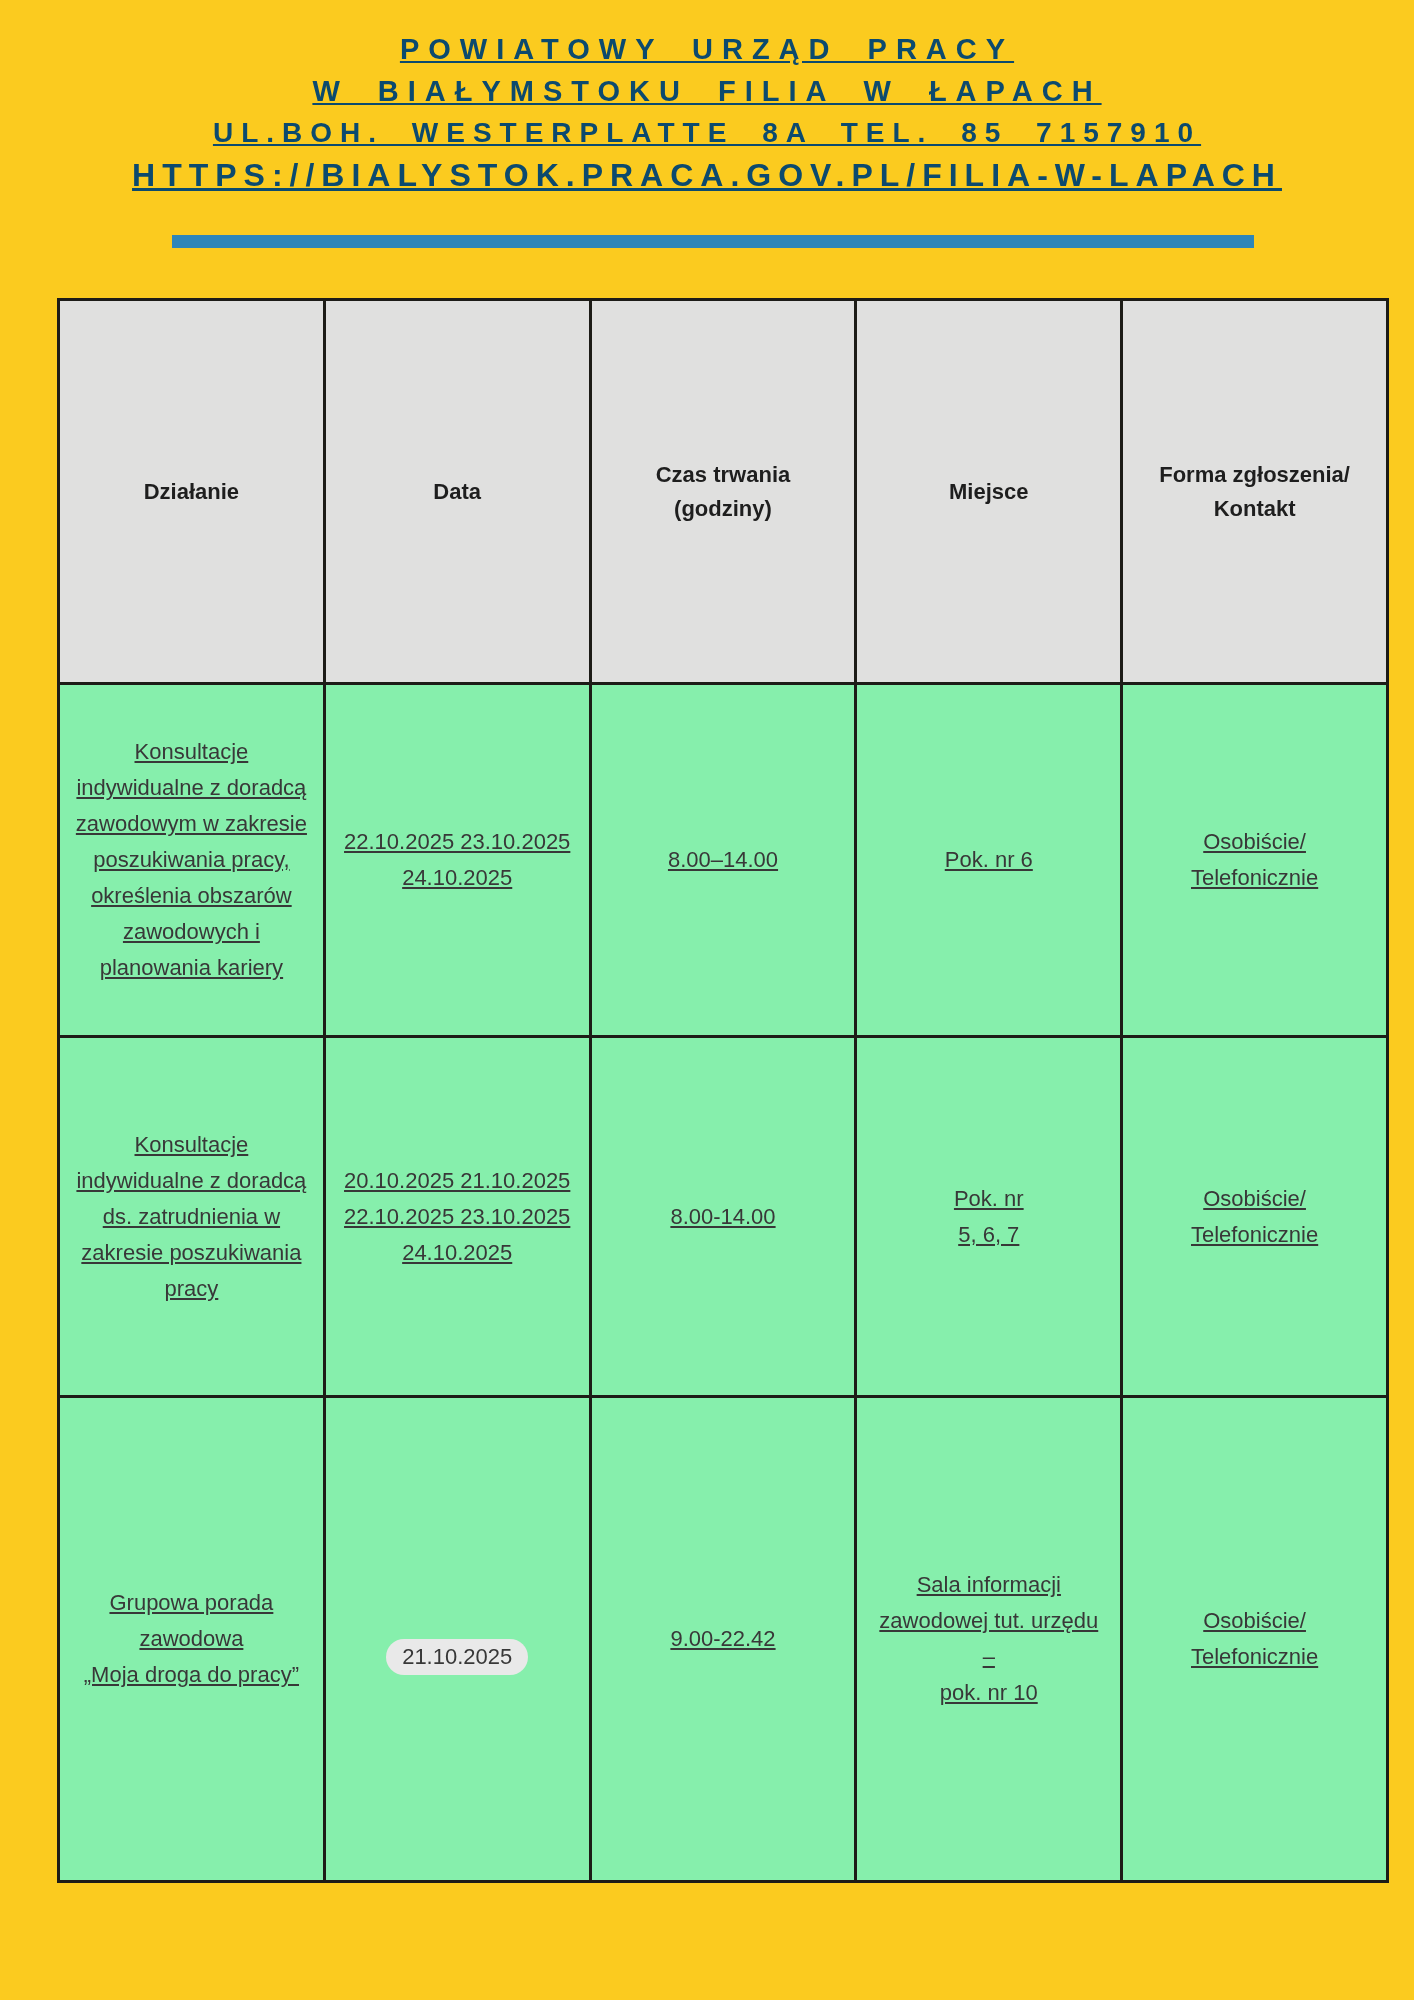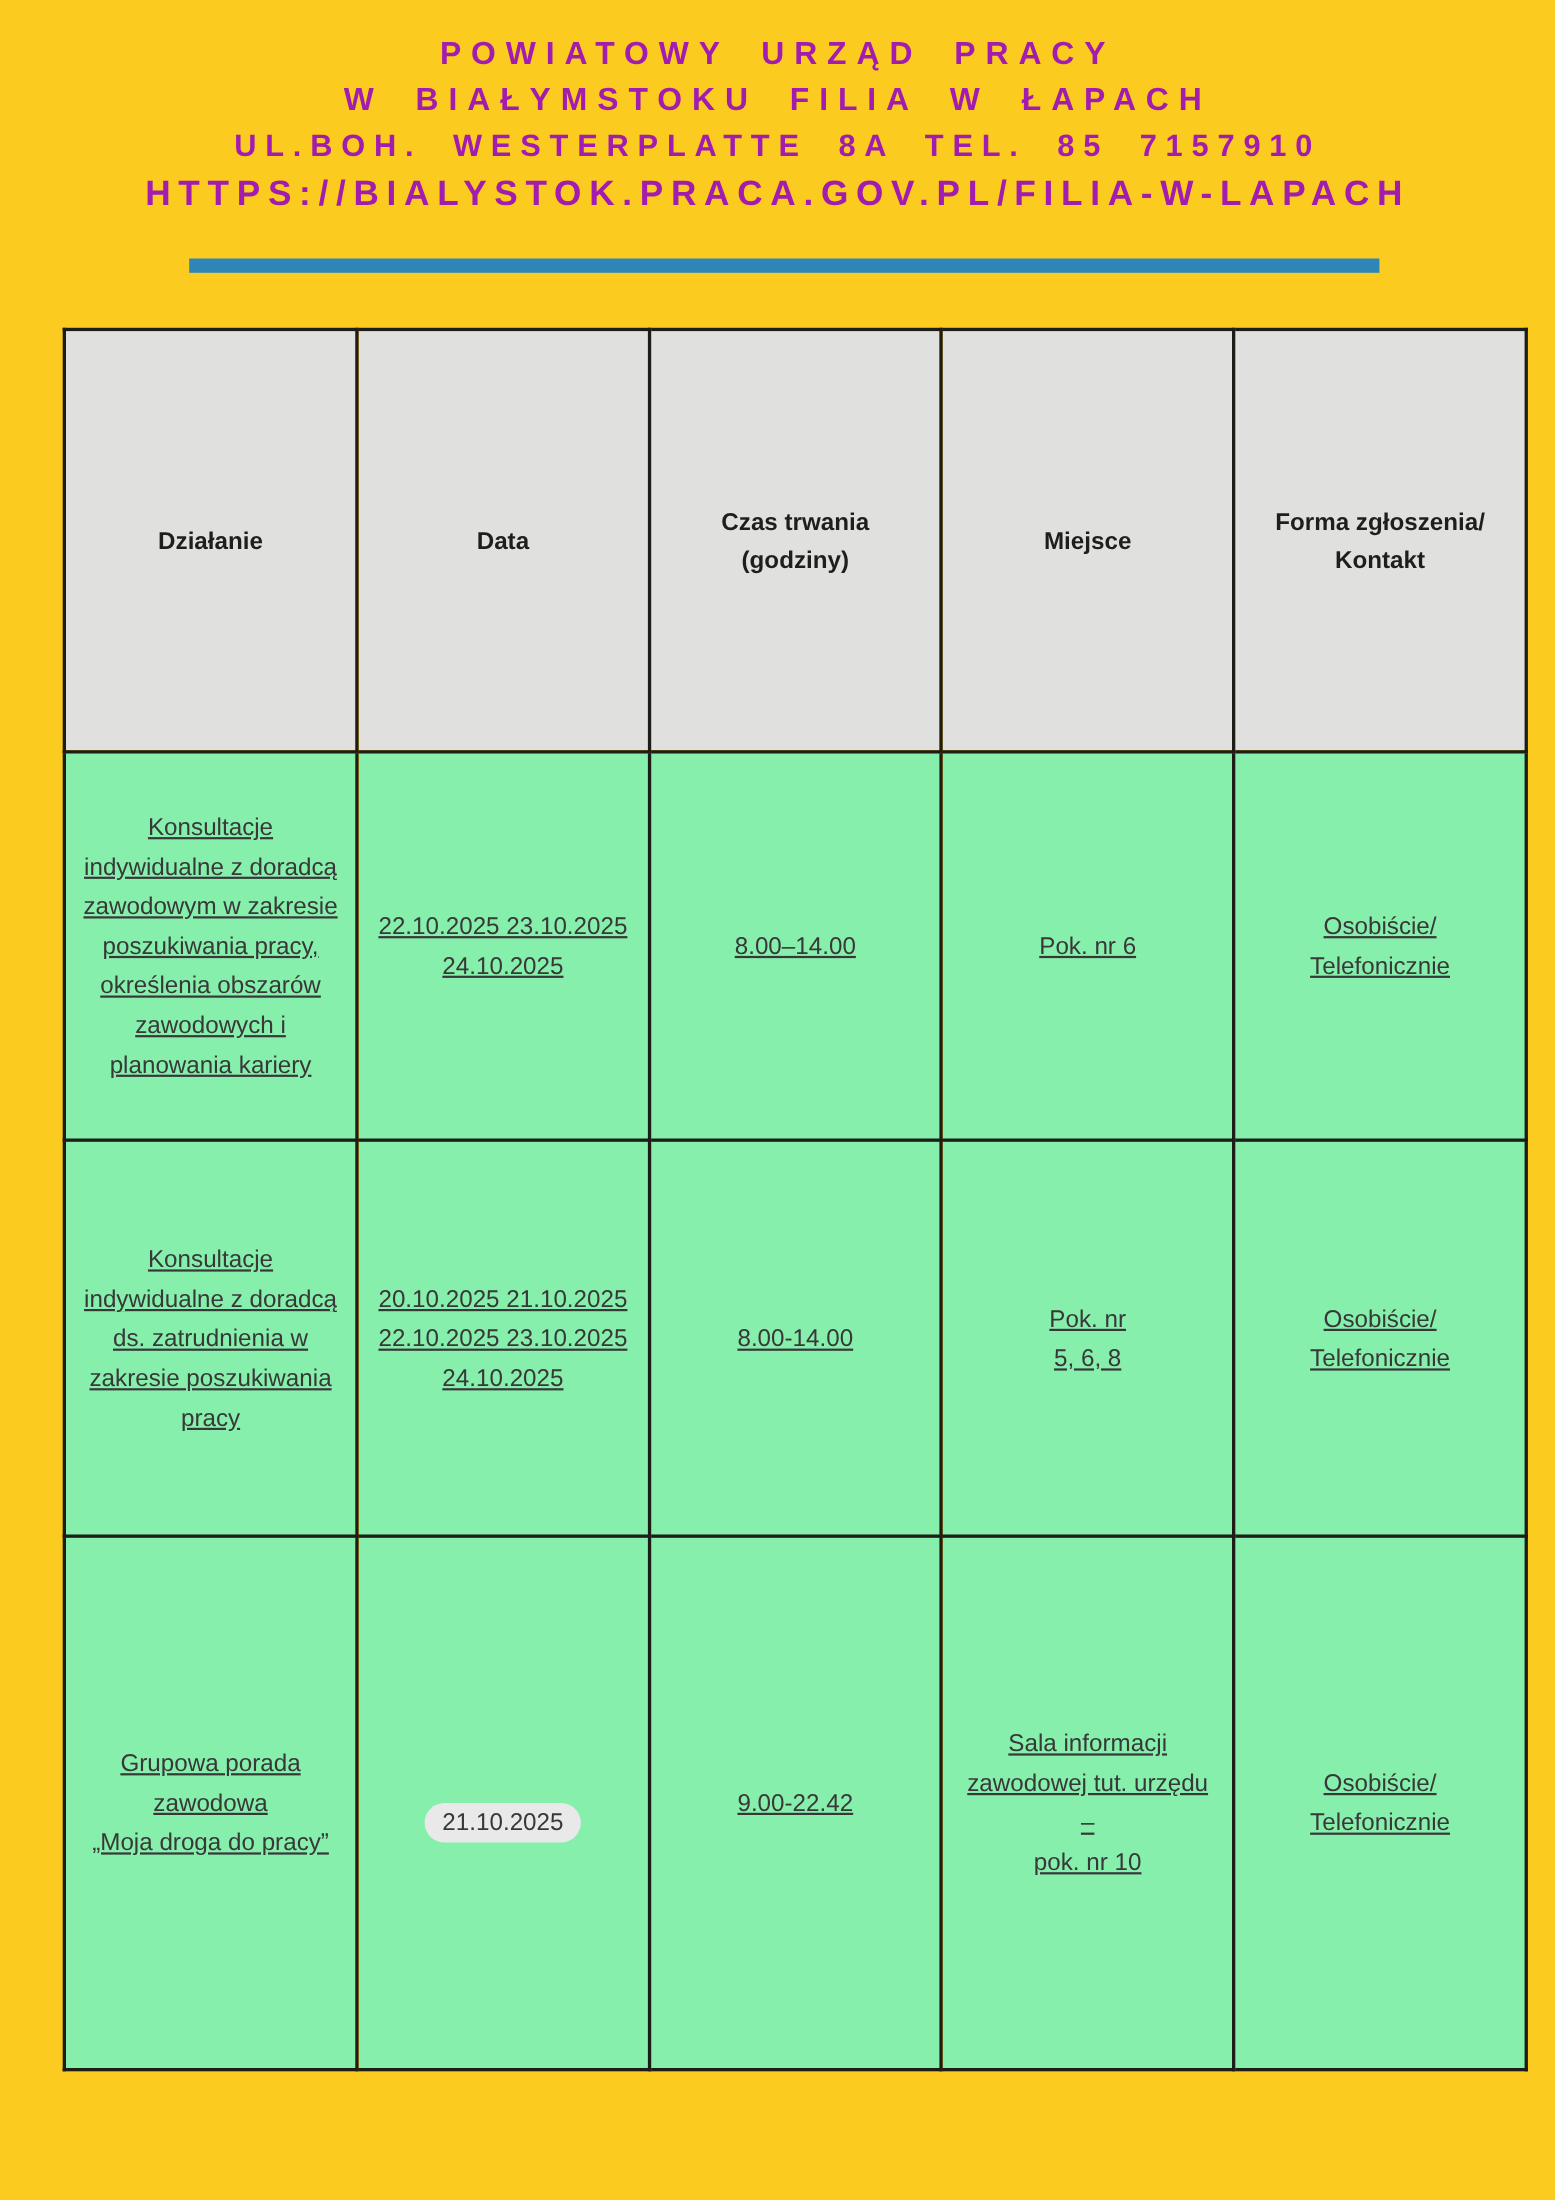--- a/index.html
+++ b/index.html
@@ -13,22 +13,23 @@
   }
   .page { position: absolute; inset: 0; }
 
   
   .masthead {
     position: absolute;
     top: 28px;
     left: 0;
     width: 100%;
     text-align: center;
-    color: #a21caf;
+    color: #0c4a6e;
     font-weight: bold;
+    text-decoration: underline;
   }
   .masthead-line {
     line-height: 42px;
     word-spacing: 12px;
     white-space: nowrap;
   }
   .line-1 { font-size: 29px; letter-spacing: 9px; }
   .line-2 { font-size: 29px; letter-spacing: 9px; }
   .line-3 { font-size: 28px; letter-spacing: 8px; }
   .line-4 { font-size: 32px; letter-spacing: 7px; }
@@ -143,21 +144,21 @@
         <td>Konsultacje
 indywidualne z doradcą
 ds. zatrudnienia w
 zakresie poszukiwania
 pracy</td>
         <td>20.10.2025 21.10.2025
 22.10.2025 23.10.2025
 24.10.2025</td>
         <td>8.00-14.00</td>
         <td>Pok. nr
-5, 6, 8</td>
+5, 6, 7</td>
         <td>Osobiście/
 Telefonicznie</td>
       </tr>
       <tr class="row-3">
         <td>Grupowa porada
 zawodowa
 „Moja droga do pracy”</td>
         <td>
           <span class="pill">21.10.2025</span>
         </td>

